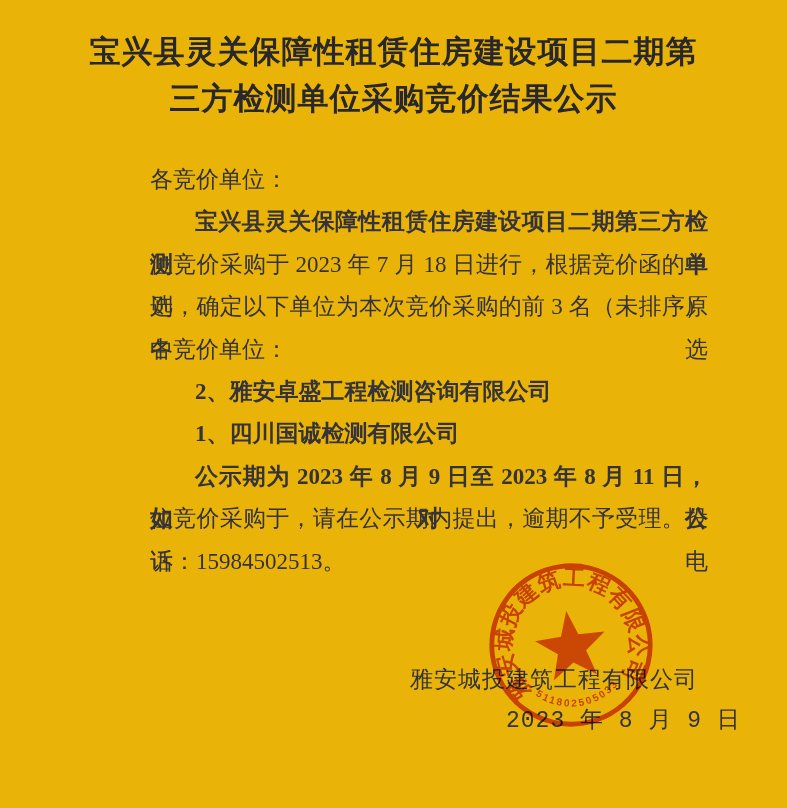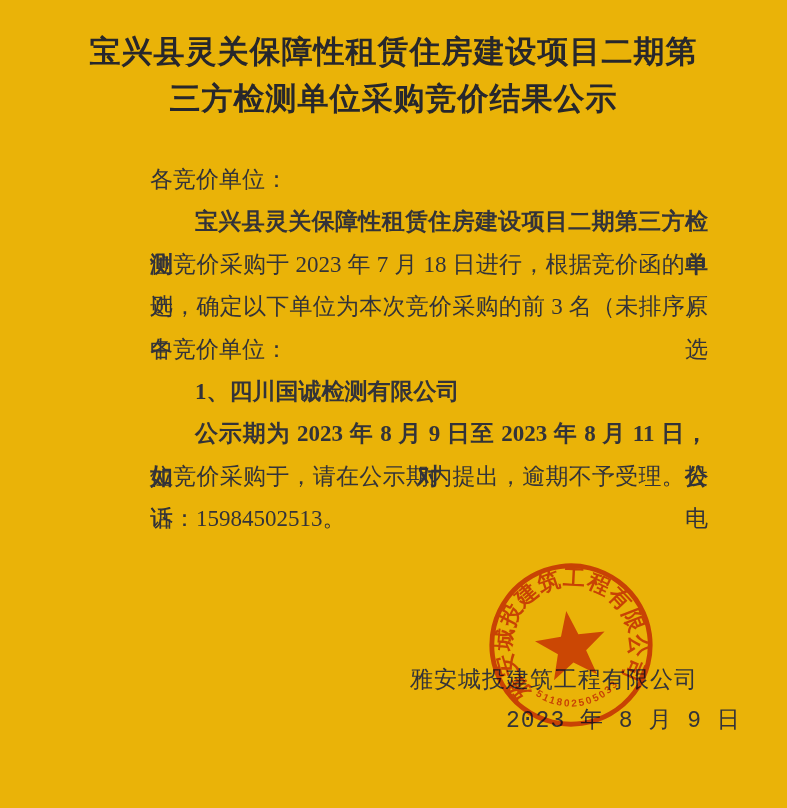--- a/index.html
+++ b/index.html
@@ -109,20 +109,21 @@
     <div>宝兴县灵关保障性租赁住房建设项目二期第</div>
     <div>三方检测单位采购竞价结果公示</div>
   </div>
 
   <div class="body-block">
     <div class="bline">各竞价单位：</div>
     <div class="bline justify indent">宝兴县灵关保障性租赁住房建设项目二期第三方检测单</div>
     <div class="bline justify">位竞价采购于 2023 年 7 月 18 日进行，根据竞价函的中选原</div>
     <div class="bline justify">则，确定以下单位为本次竞价采购的前 3 名（未排序）中选</div>
     <div class="bline">各竞价单位：</div>
+    <div class="bline indent">2、雅安卓盛工程检测咨询有限公司</div>
     <div class="bline indent">1、四川国诚检测有限公司</div>
     <div class="bline justify indent">公示期为 2023 年 8 月 9 日至 2023 年 8 月 11 日，如对公</div>
     <div class="bline justify">位竞价采购于，请在公示期内提出，逾期不予受理。投诉电</div>
     <div class="bline">话：15984502513。</div>
   </div>
 
   <div class="sig-company">雅安城投建筑工程有限公司</div>
   <div class="sig-date">2023 年 8 月 9 日</div>
 
   <svg class="seal" viewBox="0 0 200 200" xmlns="http://www.w3.org/2000/svg">

